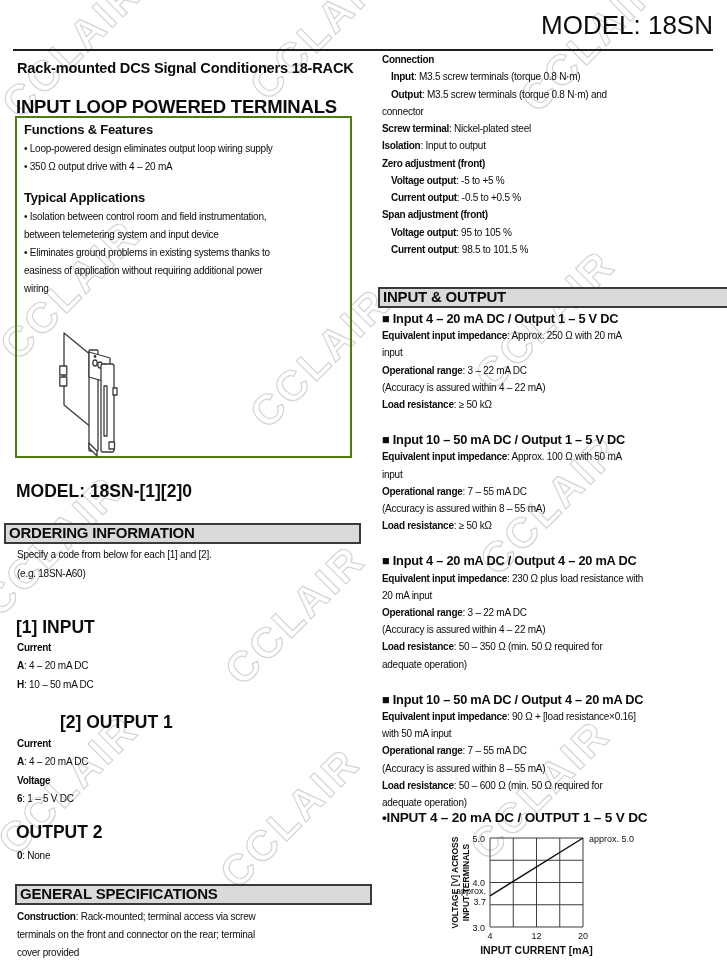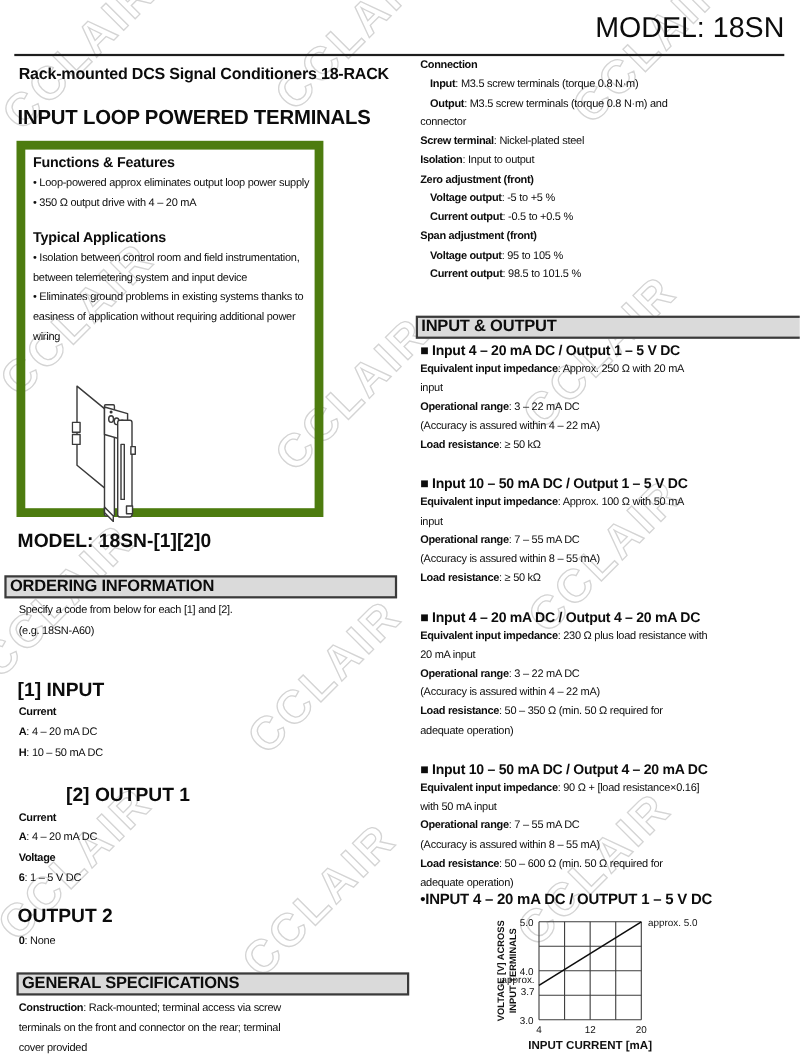--- a/index.html
+++ b/index.html
@@ -11,21 +11,21 @@
   .abs{position:absolute;}
   .ln{white-space:nowrap;font-size:10px;letter-spacing:-0.25px;}
   .ln b{letter-spacing:-0.3px;}
   .ind{padding-left:9px;}
   
   #page-title{top:10px;right:14px;font-size:26px;font-weight:400;letter-spacing:0;}
   #top-rule{top:49px;left:13px;width:700px;height:0;border-top:2px solid #1e1e1e;}
   
   #subtitle{top:60px;left:17px;font-size:14.6px;font-weight:bold;letter-spacing:-0.2px;}
   #main-heading{top:96px;left:16px;font-size:18.5px;font-weight:bold;letter-spacing:-0.2px;}
-  #features-box{top:128px;left:15px;width:279px;height:342px;border:8px solid #4d7c0f;box-sizing:border-box;}
+  #features-box{top:116px;left:15px;width:337px;height:342px;border:2px solid #4d7c0f;box-sizing:border-box;}
   .box-title{font-size:13px;font-weight:bold;margin:4px 0 3px 7px;letter-spacing:-0.2px;}
   #features-box .list{margin-left:7px;line-height:18px;}
   #features-list{margin-bottom:14px;}
   #product-illustration{position:absolute;left:42px;top:212px;}
   #model-code{top:481px;left:16px;font-size:17.5px;font-weight:bold;text-align:center;}
   .bar{width:357px;height:21px;box-sizing:border-box;background:#dadada;border:2px solid #3a3a3a;
        font-weight:bold;font-size:15px;line-height:16px;padding:0 3px;letter-spacing:-0.2px;}
   #bar-ordering{top:523px;left:4px;}
   #bar-general{top:884px;left:15px;}
   #bar-io{top:287px;left:378px;}
@@ -71,21 +71,21 @@
 
   <div id="page-title" class="abs">MODEL: 18SN</div>
   <div id="top-rule" class="abs"></div>
 
   <div id="subtitle" class="abs">Rack-mounted DCS Signal Conditioners 18-RACK</div>
   <div id="main-heading" class="abs">INPUT LOOP POWERED TERMINALS</div>
 
   <div id="features-box" class="abs">
     <div class="box-title">Functions &amp; Features</div>
     <div id="features-list" class="list">
-        <div class="ln">• Loop-powered approx eliminates output loop power supply</div>
+        <div class="ln">• Loop-powered design eliminates output loop wiring supply</div>
         <div class="ln">• 350 Ω output drive with 4 – 20 mA</div>
       </div>
     <div class="box-title">Typical Applications</div>
     <div id="applications-list" class="list">
         <div class="ln">• Isolation between control room and field instrumentation,</div>
         <div class="ln">between telemetering system and input device</div>
         <div class="ln">• Eliminates ground problems in existing systems thanks to</div>
         <div class="ln">easiness of application without requiring additional power</div>
         <div class="ln">wiring</div>
       </div>

